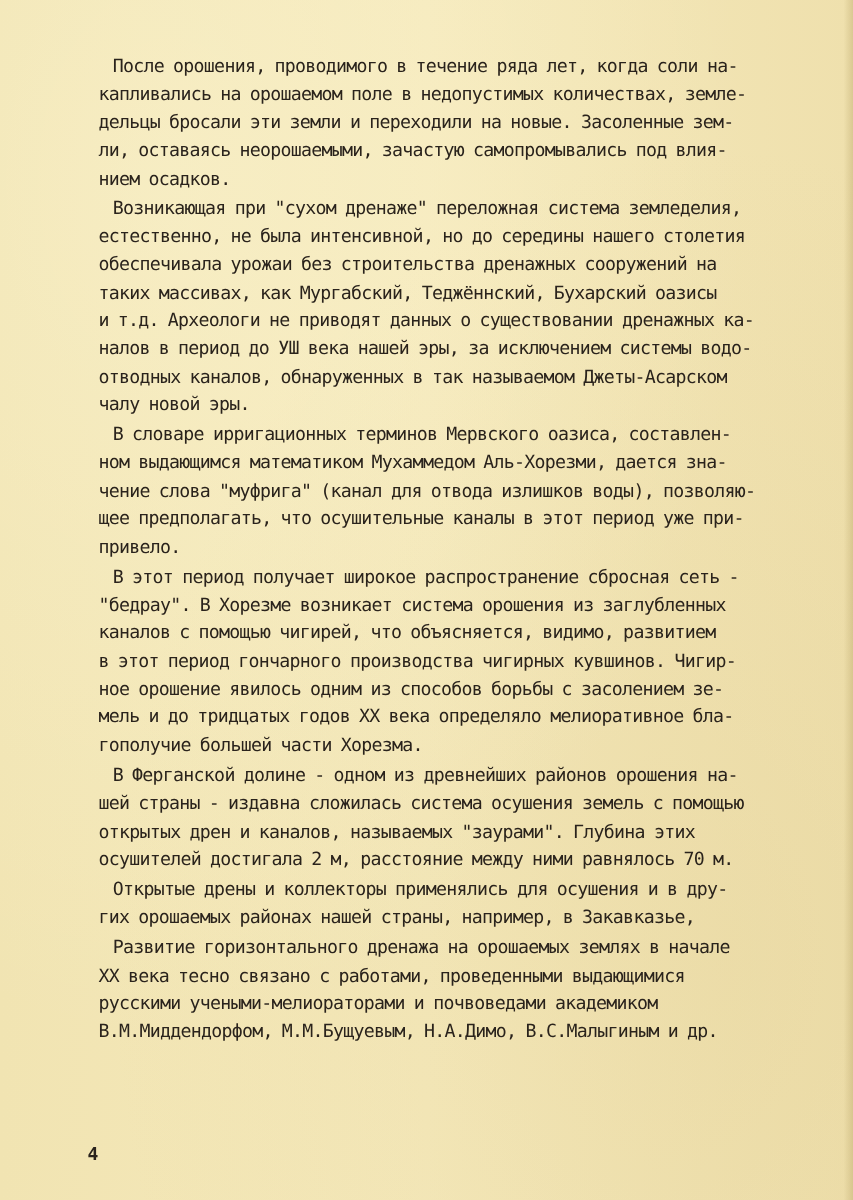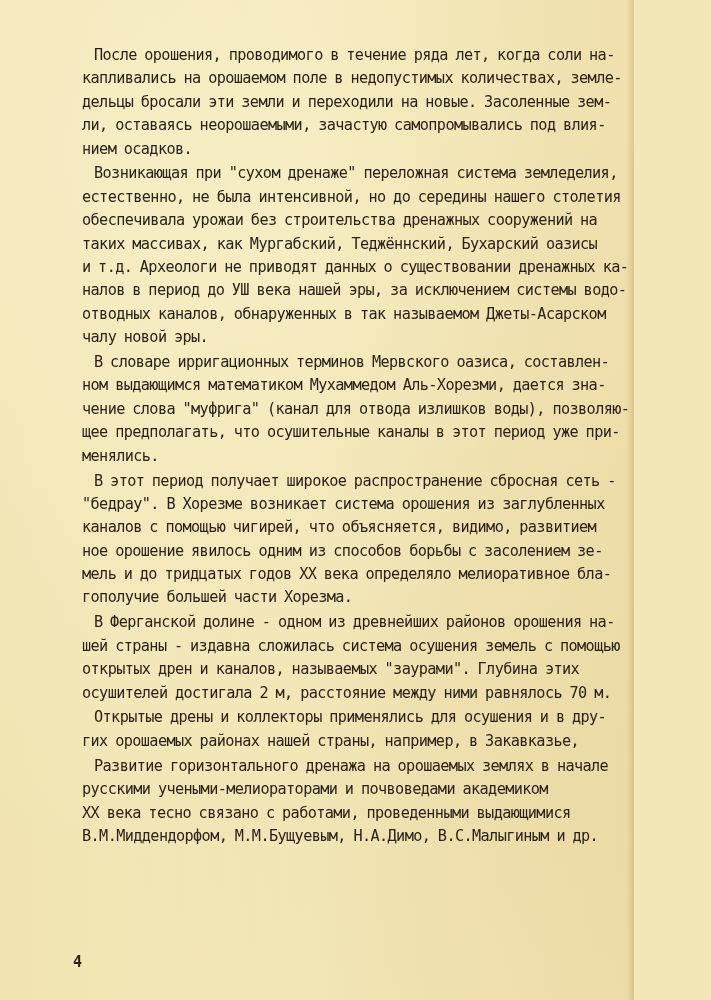--- a/index.html
+++ b/index.html
@@ -7,21 +7,21 @@
       padding: 0;
     }
     body {
       width: 711px;
       height: 1000px;
       overflow: hidden;
       background: #f3e7b8;
     }
     .page {
       position: relative;
-      width: 634px;
+      width: 711px;
       height: 1000px;
       background:
         radial-gradient(ellipse at 20% 15%, rgba(255,250,220,0.35), rgba(255,250,220,0) 60%),
         radial-gradient(ellipse at 85% 80%, rgba(220,200,140,0.25), rgba(220,200,140,0) 60%),
         linear-gradient(90deg, #f1e4b2 0%, #f5e9bb 50%, #efe0ad 100%);
       box-sizing: border-box;
     }
     .page::after {
       content: "";
       position: absolute;
@@ -87,48 +87,49 @@
       <span class="line">налов в период до УШ века нашей эры, за исключением системы водо-</span>
       <span class="line">отводных каналов, обнаруженных в так называемом Джеты-Асарском</span>
       <span class="line">чалу новой эры.</span>
     </div>
 
     <div class="para">
       <span class="line indent">В словаре ирригационных терминов Мервского оазиса, составлен-</span>
       <span class="line">ном выдающимся математиком Мухаммедом Аль-Хорезми, дается зна-</span>
       <span class="line">чение слова "муфрига" (канал для отвода излишков воды), позволяю-</span>
       <span class="line">щее предполагать, что осушительные каналы в этот период уже при-</span>
-      <span class="line">менялись.</span>
+      <span class="line">привело.</span>
     </div>
 
 
     <div class="para">
       <span class="line indent">В этот период получает широкое распространение сбросная сеть -</span>
       <span class="line">"бедрау". В Хорезме возникает система орошения из заглубленных</span>
       <span class="line">каналов с помощью чигирей, что объясняется, видимо, развитием</span>
+      <span class="line">в этот период гончарного производства чигирных кувшинов. Чигир-</span>
       <span class="line">ное орошение явилось одним из способов борьбы с засолением зе-</span>
       <span class="line">мель и до тридцатых годов XX века определяло мелиоративное бла-</span>
       <span class="line">гополучие большей части Хорезма.</span>
     </div>
 
     <div class="para">
       <span class="line indent">В Ферганской долине - одном из древнейших районов орошения на-</span>
       <span class="line">шей страны - издавна сложилась система осушения земель с помощью</span>
       <span class="line">открытых дрен и каналов, называемых "заурами". Глубина этих</span>
       <span class="line">осушителей достигала 2 м, расстояние между ними равнялось 70 м.</span>
     </div>
 
     <div class="para">
       <span class="line indent">Открытые дрены и коллекторы применялись для осушения и в дру-</span>
       <span class="line">гих орошаемых районах нашей страны, например, в Закавказье,</span>
     </div>
 
     <div class="para">
       <span class="line indent">Развитие горизонтального дренажа на орошаемых землях в начале</span>
+      <span class="line">XX века тесно связано с работами, проведенными выдающимися</span>
       <span class="line">русскими учеными-мелиораторами и почвоведами академиком</span>
-      <span class="line">XX века тесно связано с работами, проведенными выдающимися</span>
       <span class="line">В.М.Миддендорфом, М.М.Бущуевым, Н.А.Димо, В.С.Малыгиным и др.</span>
     </div>
 
   </div>
 
   <div class="page-number">4</div>
 </div>
 
 </body></html>

